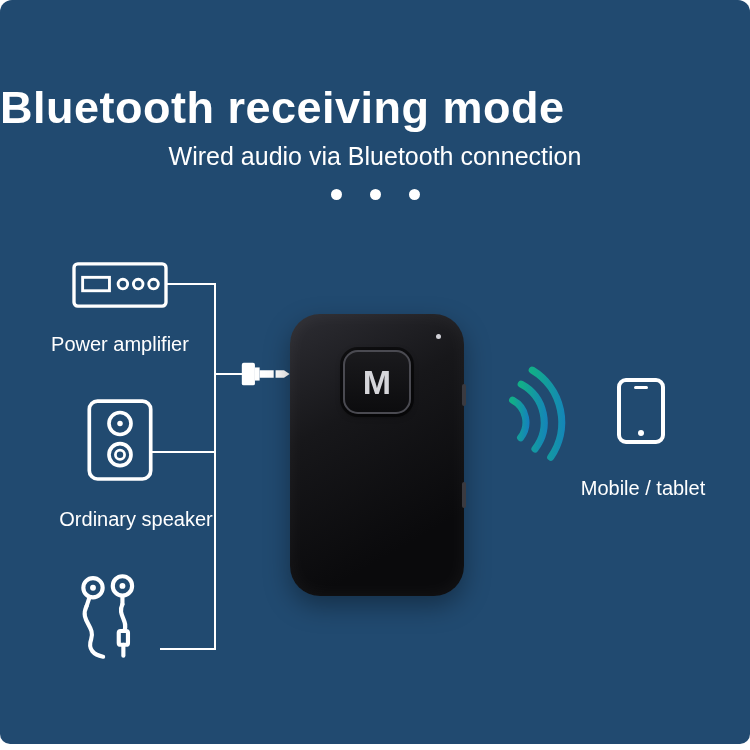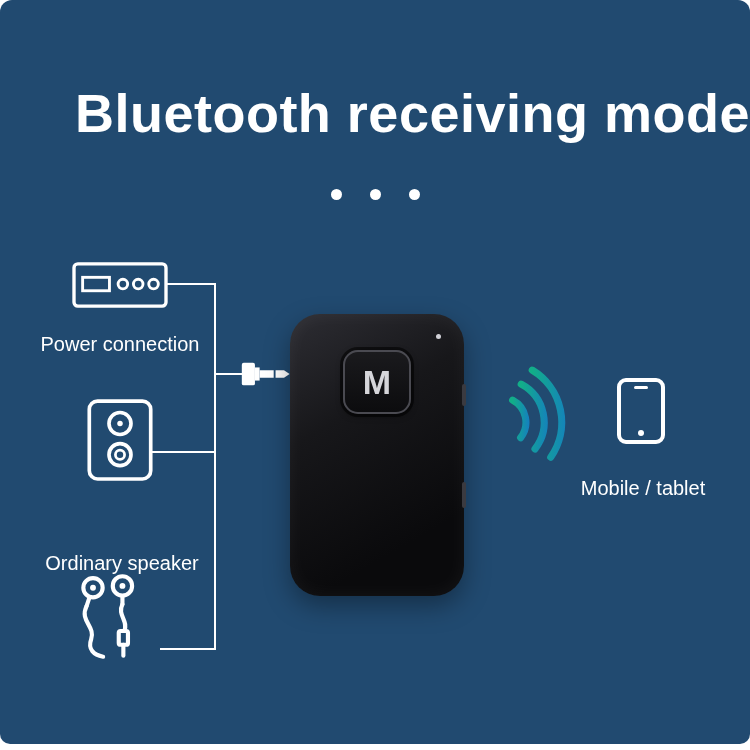--- a/index.html
+++ b/index.html
@@ -11,40 +11,40 @@
     overflow:hidden;
   }
   .panel {
     position:absolute; left:0; top:0;
     width:750px; height:744px;
     background:#214a70;
     border-radius:12px 12px 10px 10px;
   }
   .title {
     position:absolute; left:0; right:0; top:82px;
-    text-align:right; color:#fff;
-    font-size:54px; font-weight:800; letter-spacing:0.5px;
+    text-align:left; color:#fff;
+    font-size:45px; font-weight:800; letter-spacing:0.5px;
   }
   .subtitle {
     position:absolute; left:0; right:0; top:142px;
     text-align:center; color:#fff;
     font-size:25px; font-weight:400;
   }
   .dots {
     position:absolute; left:0; right:0; top:189px;
     display:flex; justify-content:center; gap:28px;
   }
   .dot { width:11px; height:11px; border-radius:50%; background:#fff; }
 
   .label {
     position:absolute; color:#fff; font-size:20px;
     width:220px; text-align:center;
   }
   .lbl-amp     { left:10px;  top:333px; }
-  .lbl-speaker { left:12px;  top:508px;margin-top:44px; }
+  .lbl-speaker { left:26px;  top:508px; }
   .lbl-headset { left:8px;   top:682px; }
   .lbl-mobile  { left:533px; top:477px; }
 
   .icon { position:absolute; }
   .icon svg { display:block; width:100%; height:100%; }
   .icon-amp     { left:72px;  top:262px; width:96px; height:46px; }
   .icon-speaker { left:87px;  top:398px; width:66px; height:84px; }
   .icon-headset { left:70px;  top:572px; width:92px; height:94px; }
   .icon-jack    { left:240px; top:359px; width:58px; height:30px; }
   .icon-signal  { left:500px; top:362px; width:80px; height:104px; transform:rotate(-12deg); }
@@ -95,37 +95,38 @@
     position:absolute; left:50%; bottom:4px; transform:translateX(-50%);
     width:6px; height:6px; background:#fff; border-radius:50%;
   }
 </style>
 </head>
 <body>
 
 <div class="panel">
 
   <div class="title">Bluetooth receiving mode</div>
+  <div class="subtitle">Wired audio via Bluetooth connection</div>
 
   <div class="dots">
     <span class="dot"></span>
     <span class="dot"></span>
     <span class="dot"></span>
   </div>
 
   <div class="icon icon-amp">
     <svg viewBox="0 0 100 48" fill="none" stroke="#fff">
       <rect x="2" y="2" width="96" height="44" rx="4" stroke-width="3.5"></rect>
       <rect x="11" y="16" width="28" height="14" stroke-width="3"></rect>
       <circle cx="53" cy="23" r="5" stroke-width="3"></circle>
       <circle cx="69" cy="23" r="5" stroke-width="3"></circle>
       <circle cx="85" cy="23" r="5" stroke-width="3"></circle>
     </svg>
   </div>
-  <div class="label lbl-amp">Power connection</div>
+  <div class="label lbl-amp">Power amplifier</div>
 
   <div class="icon icon-speaker">
     <svg viewBox="0 0 72 90" fill="none" stroke="#fff">
       <rect x="2.5" y="2.5" width="67" height="85" rx="9" stroke-width="4"></rect>
       <circle cx="36" cy="27" r="12" stroke-width="4"></circle>
       <circle cx="36" cy="27" r="3" fill="#fff" stroke="none"></circle>
       <circle cx="36" cy="61" r="12" stroke-width="4"></circle>
       <circle cx="36" cy="61" r="5" stroke-width="3"></circle>
     </svg>
   </div>

